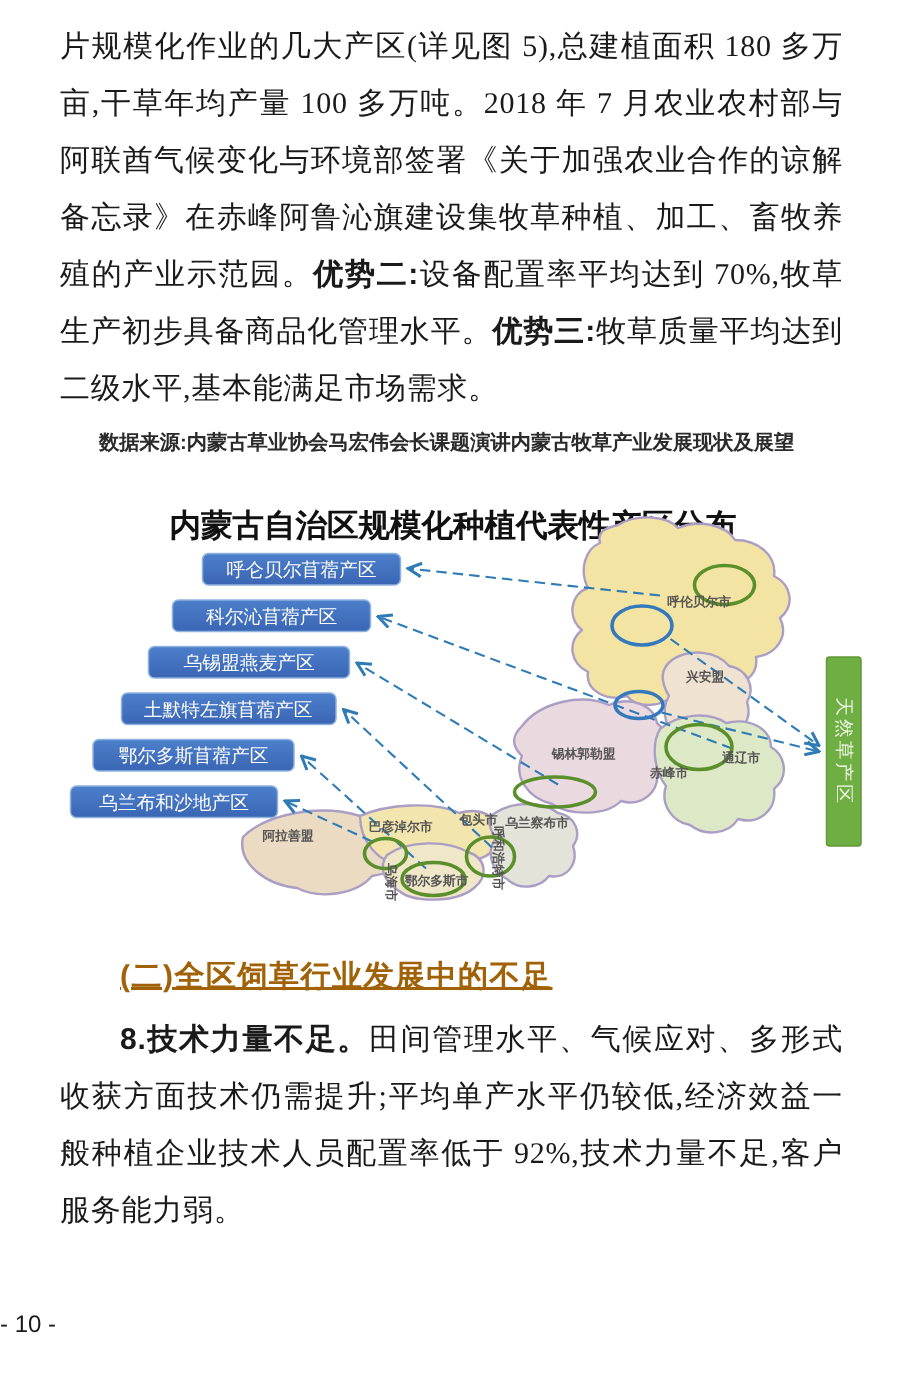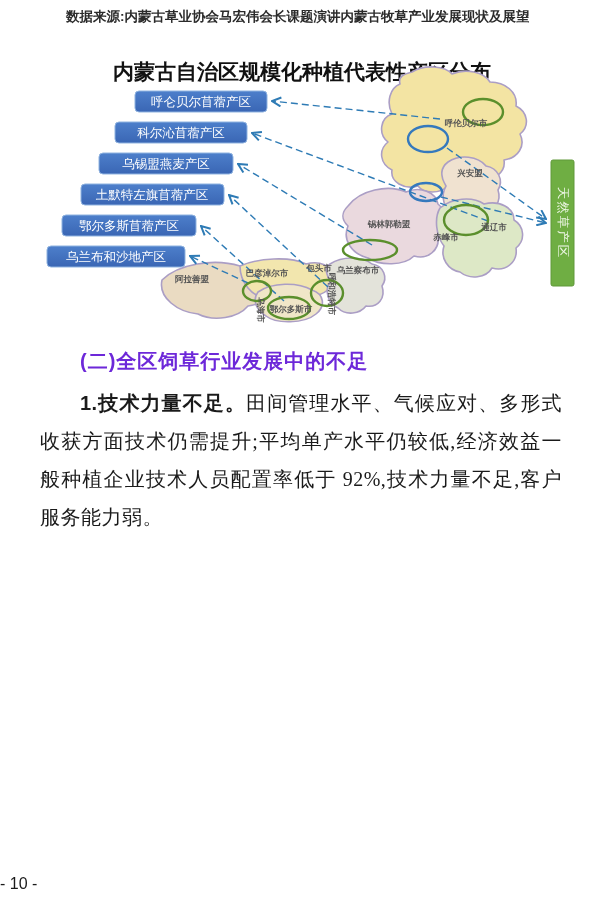--- a/index.html
+++ b/index.html
@@ -21,42 +21,44 @@
     font-weight:bold;font-size:13.5px;color:#2b2b2b;line-height:18px;
   }
   .figure-wrap{position:relative;margin-top:24px;width:601px;height:292px;}
   .figure-wrap svg{display:block;}
   .svg-sans{font-family:"Liberation Sans","DejaVu Sans",sans-serif;}
   .fig-caption{
     margin:4px 0 0 0;text-align:center;font-size:15px;color:#222;
     letter-spacing:1px;
   }
   .section-heading{
-    margin:4px 39px 0 40px;text-indent:2em;
+    margin:16px 39px 0 40px;text-indent:2em;
     font-family:"Liberation Sans","DejaVu Sans",sans-serif;
-    font-weight:bold;font-size:20px;line-height:30px;color:#6d28d9;
+    font-weight:bold;font-size:20px;line-height:30px;color:#a16207;
     letter-spacing:1px;
+    text-decoration:underline;
   }
   .para2{
     margin:0;padding:8px 39px 0 40px;
     font-size:20px;line-height:38px;text-align:justify;
     text-indent:2em;letter-spacing:0.5px;
   }
   .para2 b{font-family:"Liberation Sans","DejaVu Sans",sans-serif;}
   .page-number{
     position:absolute;bottom:22px;left:0;width:100%;
     font-size:16px;color:#1a1a1a;
     font-family:"Liberation Sans","DejaVu Sans",sans-serif;
   }
 </style>
 </head>
 <body>
 
 <div class="page">
 
+  <p class="body-text"><span>片规模化作业的几大产区(详见图 5),总建植面积 180 多万亩,干草年均产量 100 多万吨。2018 年 7 月农业农村部与阿联酋气候变化与环境部签署《关于加强农业合作的谅解备忘录》在赤峰阿鲁沁旗建设集牧草种植、加工、畜牧养殖的产业示范园。</span><b>优势二:</b><span>设备配置率平均达到 70%,牧草生产初步具备商品化管理水平。</span><b>优势三:</b><span>牧草质量平均达到二级水平,基本能满足市场需求。</span></p>
 
   <p class="source-note">数据来源:内蒙古草业协会马宏伟会长课题演讲内蒙古牧草产业发展现状及展望</p>
 
   <div class="figure-wrap">
     <svg width="601" height="292" viewBox="0 330 601 292" xmlns="http://www.w3.org/2000/svg">
       <defs>
         <marker id="arrowV" viewBox="0 0 10 10" refX="9" refY="5" markerWidth="8" markerHeight="8" orient="auto-start-reverse">
           <path d="M1,1 L9,5 L1,9" fill="none" stroke="#2e7bb5" stroke-width="1.8"></path>
         </marker>
         <linearGradient id="boxBlue" x1="0" y1="0" x2="0" y2="1">
@@ -158,17 +160,17 @@
       <g>
         <rect x="551" y="440" width="23" height="126" rx="2" fill="#6fae43" stroke="#61993a" stroke-width="1"></rect>
         <text x="562.5" y="507" transform="rotate(90 562.5 503)" class="svg-sans" font-size="12.5" fill="#eef7e6" text-anchor="middle" letter-spacing="2">天然草产区</text>
       </g>
     </svg>
   </div>
 
 
   <h3 class="section-heading">(二)全区饲草行业发展中的不足</h3>
 
-  <p class="para2"><b>1.技术力量不足。</b><span>田间管理水平、气候应对、多形式收获方面技术仍需提升;平均单产水平仍较低,经济效益一般种植企业技术人员配置率低于 92%,技术力量不足,客户服务能力弱。</span></p>
+  <p class="para2"><b>8.技术力量不足。</b><span>田间管理水平、气候应对、多形式收获方面技术仍需提升;平均单产水平仍较低,经济效益一般种植企业技术人员配置率低于 92%,技术力量不足,客户服务能力弱。</span></p>
 
   <div class="page-number">- 10 -</div>
 
 </div>
 
 </body></html>

